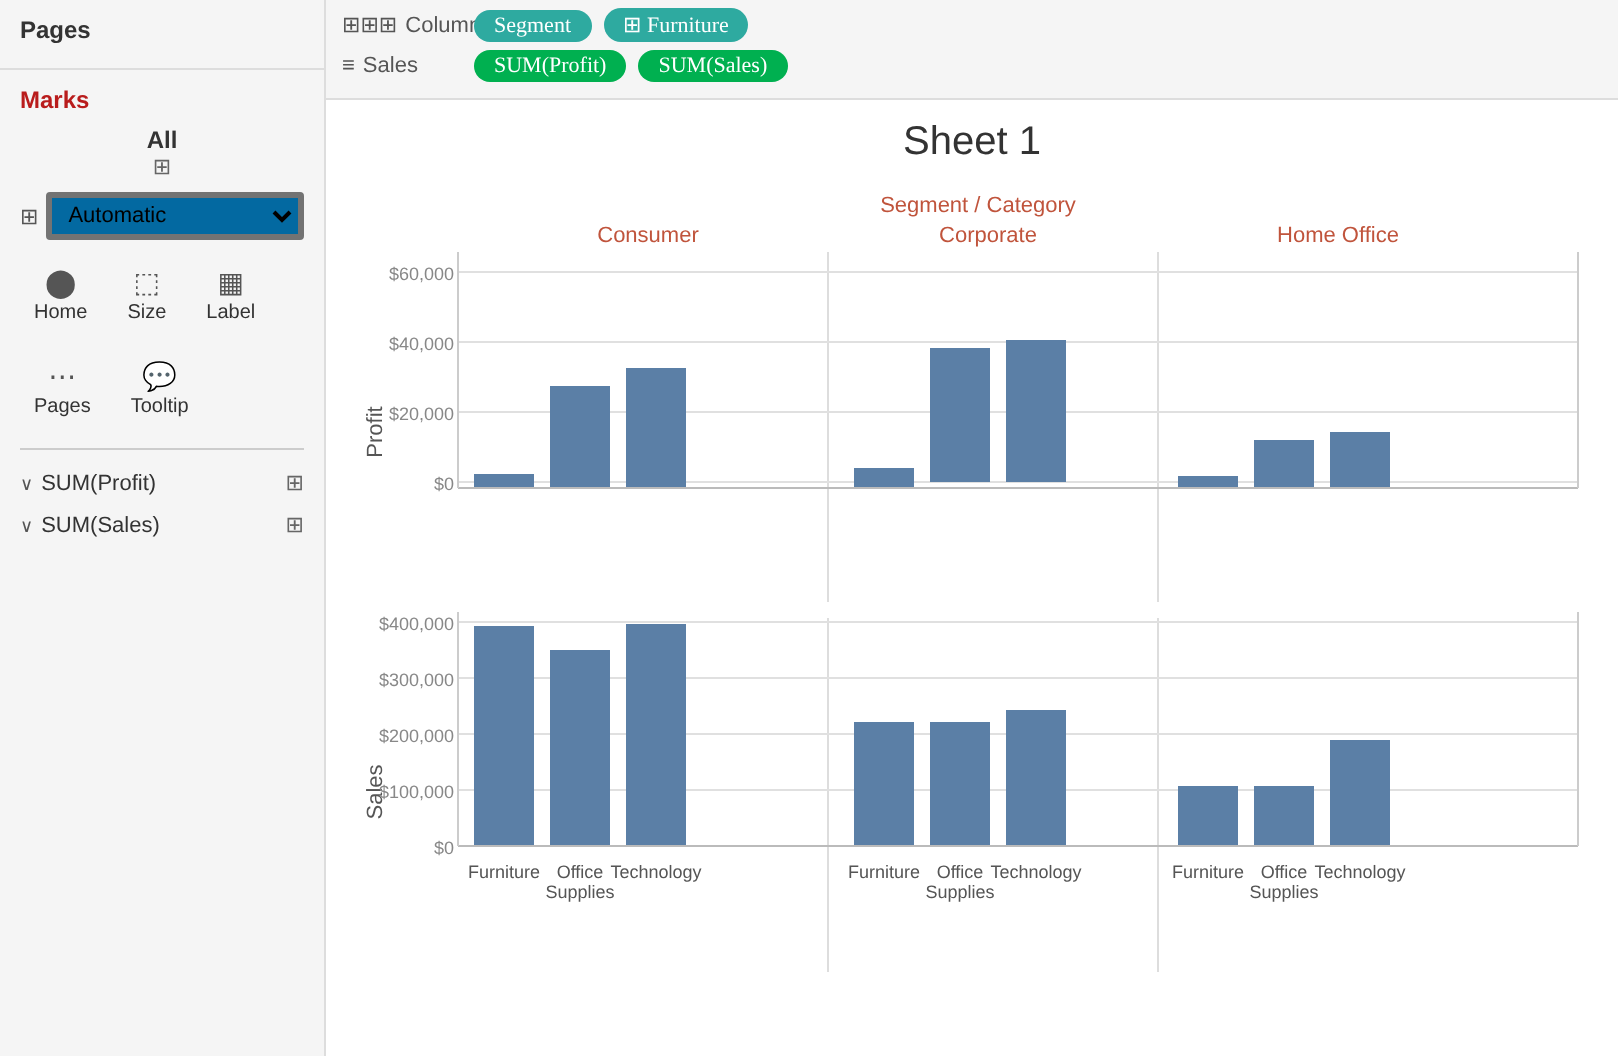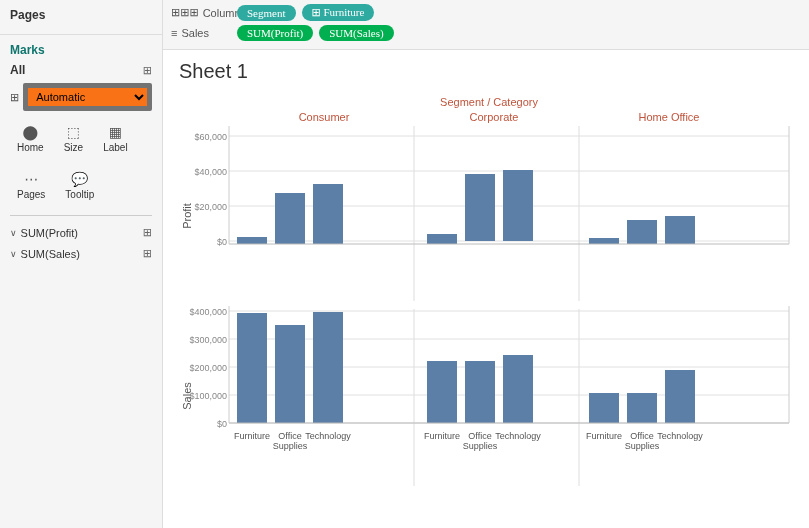--- a/index.html
+++ b/index.html
@@ -28,30 +28,31 @@
       margin-bottom: 4px;
     }
 
     .marks-section {
       padding: 8px 10px;
       flex: 1;
     }
 
     .marks-title {
       font-size: 12px;
-      color: #0f766e;
+      color: #b91c1c;
       font-weight: 600;
       margin-bottom: 6px;
     }
 
     .marks-all-row {
       display: flex;
       align-items: center;
       justify-content: space-between;
       margin-bottom: 6px;
+      flex-direction: column;
     }
 
     .marks-all-label {
       font-size: 12px;
       color: #333;
       font-weight: 600;
     }
 
     .marks-icon {
       color: #666;
@@ -65,22 +66,22 @@
       gap: 4px;
     }
 
     .dropdown-icon {
       color: #555;
       font-size: 11px;
     }
 
     .dropdown-select {
       flex: 1;
-      border: 5px solid #737373;
-      background: #f97316;
+      border: 3px solid #737373;
+      background: #0369a1;
       padding: 2px 4px;
       font-size: 11px;
       border-radius: 2px;
     }
 
     .marks-buttons {
       display: flex;
       gap: 6px;
       margin-bottom: 8px;
     }
@@ -175,20 +176,21 @@
 
     .pill-green {
       background: #00b050;
     }
 
     
     .sheet-area {
       flex: 1;
       padding: 10px 16px;
       overflow: hidden;
+      text-align: center;
     }
 
     .sheet-title {
       font-size: 20px;
       font-weight: 300;
       color: #333;
       margin-bottom: 8px;
     }
 
     svg text {

